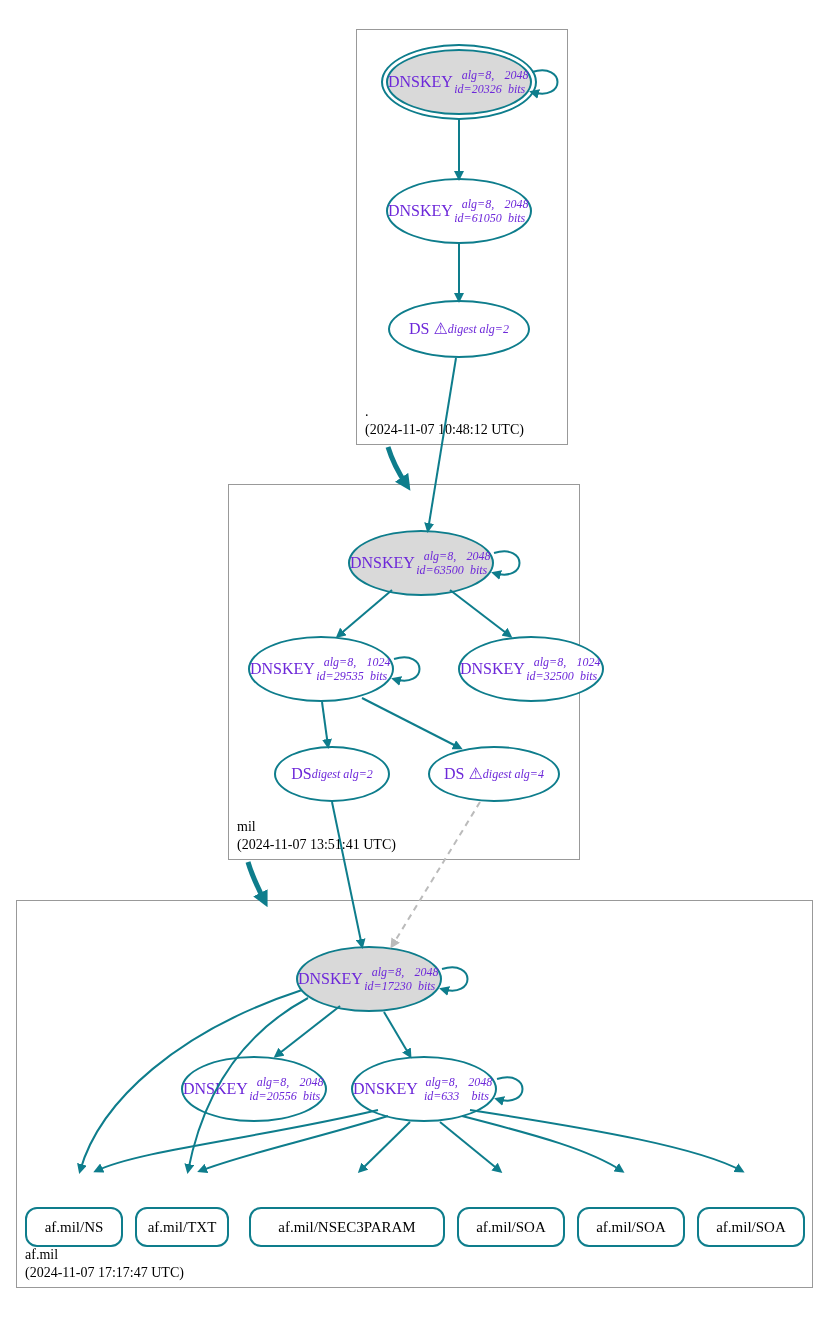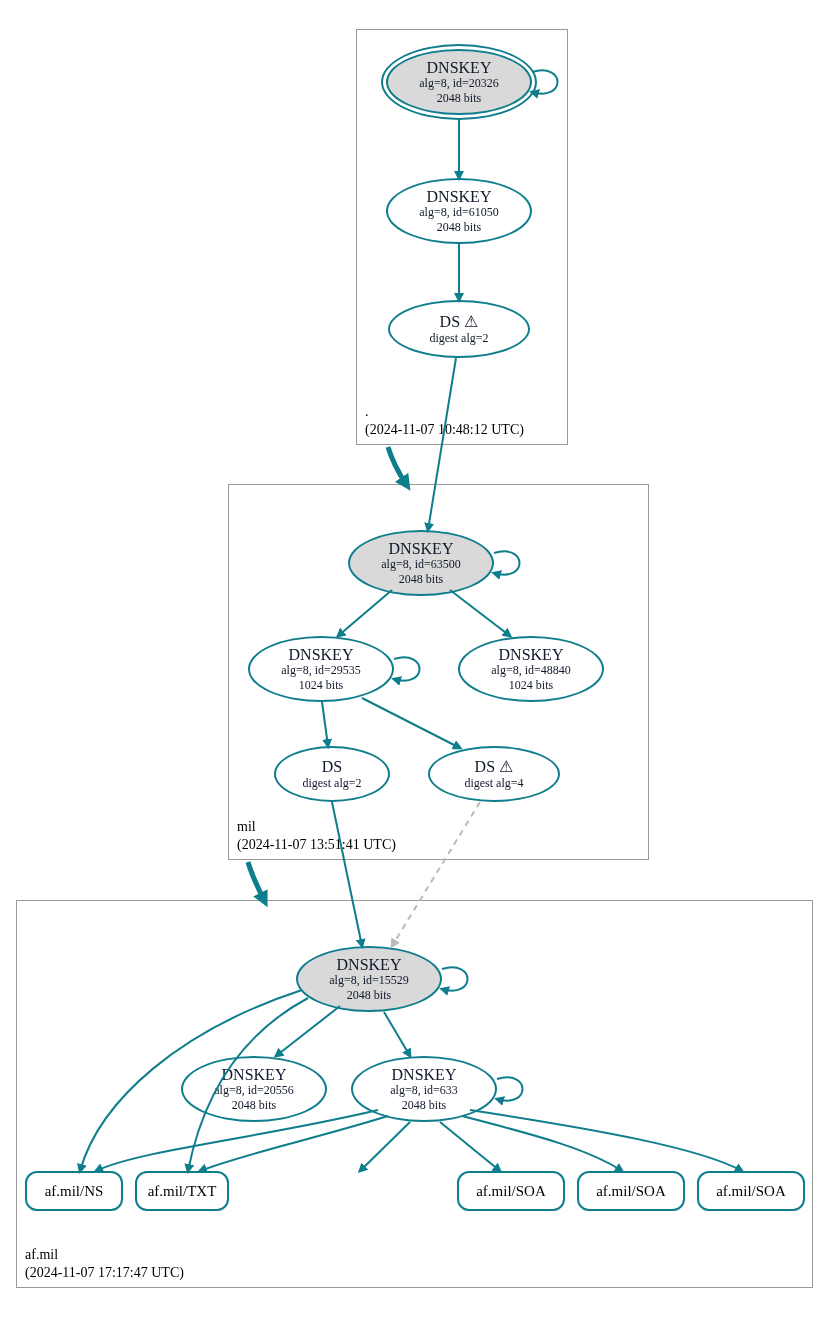--- a/index.html
+++ b/index.html
@@ -38,66 +38,67 @@
   .zone-label .ts {
     font-size: 14px;
   }
   .node {
     position: absolute;
     border: 2px solid #0e7d8c;
     background: #ffffff;
     border-radius: 50%;
     box-sizing: border-box;
     display: flex;
-    flex-direction: column;
+    flex-direction: row;
     align-items: center;
     justify-content: center;
     text-align: center;
     font-size: 14px;
-    color: #0f172a;
+    color: #6d28d9;
   }
   .node.trust {
     background: #d9d9d9;
   }
   .node .title { font-size: 16px; line-height: 1.1; }
-  .node .sub   { font-size: 12px; line-height: 1.2; }
+  .node .sub   { font-size: 12px; line-height: 1.2; font-style: italic; }
   .node .warn  { font-size: 16px; }
   .trust-ring {
     position: absolute;
     border: 2px solid #0e7d8c;
     border-radius: 50%;
     box-sizing: border-box;
     pointer-events: none;
   }
   .leaf {
     position: absolute;
     border: 2px solid #0e7d8c;
     background: #fff;
     border-radius: 12px;
     box-sizing: border-box;
     display: flex;
     align-items: center;
     justify-content: center;
     font-size: 15px;
     color: #000;
     padding: 0 8px;
+    margin-top: 36px;
   }
 </style>
 </head>
 <body>
 
 <div class="canvas">
 
   <div class="zone" style="left:356px; top:29px; width:212px; height:416px;">
     <div class="zone-label">
       <div>.</div>
       <div class="ts">(2024-11-07 10:48:12 UTC)</div>
     </div>
   </div>
-  <div class="zone" style="left:228px; top:484px; width:421px; height:376px;">
+  <div class="zone" style="left:228px; top:484px; width:352px; height:376px;">
     <div class="zone-label">
       <div>mil</div>
       <div class="ts">(2024-11-07 13:51:41 UTC)</div>
     </div>
   </div>
   <div class="zone" style="left:16px; top:900px; width:797px; height:388px;">
     <div class="zone-label">
       <div>af.mil</div>
       <div class="ts">(2024-11-07 17:17:47 UTC)</div>
     </div>
@@ -128,57 +129,60 @@
   </div>
 
   <div class="node" style="left:248px; top:636px; width:146px; height:66px;">
     <span class="title">DNSKEY</span>
     <span class="sub">alg=8, id=29535</span>
     <span class="sub">1024 bits</span>
   </div>
 
   <div class="node" style="left:458px; top:636px; width:146px; height:66px;">
     <span class="title">DNSKEY</span>
-    <span class="sub">alg=8, id=48840</span>
+    <span class="sub">alg=8, id=32500</span>
     <span class="sub">1024 bits</span>
   </div>
 
   <div class="node" style="left:274px; top:746px; width:116px; height:56px;">
     <span class="title">DS</span>
     <span class="sub">digest alg=2</span>
   </div>
 
   <div class="node" style="left:428px; top:746px; width:132px; height:56px;">
     <span class="title"><span>DS</span>&nbsp;<span class="warn">⚠</span></span>
     <span class="sub">digest alg=4</span>
   </div>
 
   <div class="node trust" style="left:296px; top:946px; width:146px; height:66px;">
     <span class="title">DNSKEY</span>
-    <span class="sub">alg=8, id=15529</span>
+    <span class="sub">alg=8, id=17230</span>
     <span class="sub">2048 bits</span>
   </div>
 
   <div class="node" style="left:181px; top:1056px; width:146px; height:66px;">
     <span class="title">DNSKEY</span>
     <span class="sub">alg=8, id=20556</span>
     <span class="sub">2048 bits</span>
   </div>
 
   <div class="node" style="left:351px; top:1056px; width:146px; height:66px;">
     <span class="title">DNSKEY</span>
     <span class="sub">alg=8, id=633</span>
     <span class="sub">2048 bits</span>
   </div>
 
   <div class="leaf" style="left:25px;  top:1171px; width:98px;  height:40px;">
       <span>af.mil/NS</span>
     </div>
   <div class="leaf" style="left:135px; top:1171px; width:94px; height:40px;">
       <span>af.mil/TXT</span>
+    </div>
+  <div class="leaf" style="left:249px; top:1171px; width:196px; height:40px;">
+      <span>af.mil/NSEC3PARAM</span>
     </div>
   <div class="leaf" style="left:457px; top:1171px; width:108px; height:40px;">
       <span>af.mil/SOA</span>
     </div>
   <div class="leaf" style="left:577px; top:1171px; width:108px; height:40px;">
       <span>af.mil/SOA</span>
     </div>
   <div class="leaf" style="left:697px; top:1171px; width:108px; height:40px;">
       <span>af.mil/SOA</span>
     </div>

